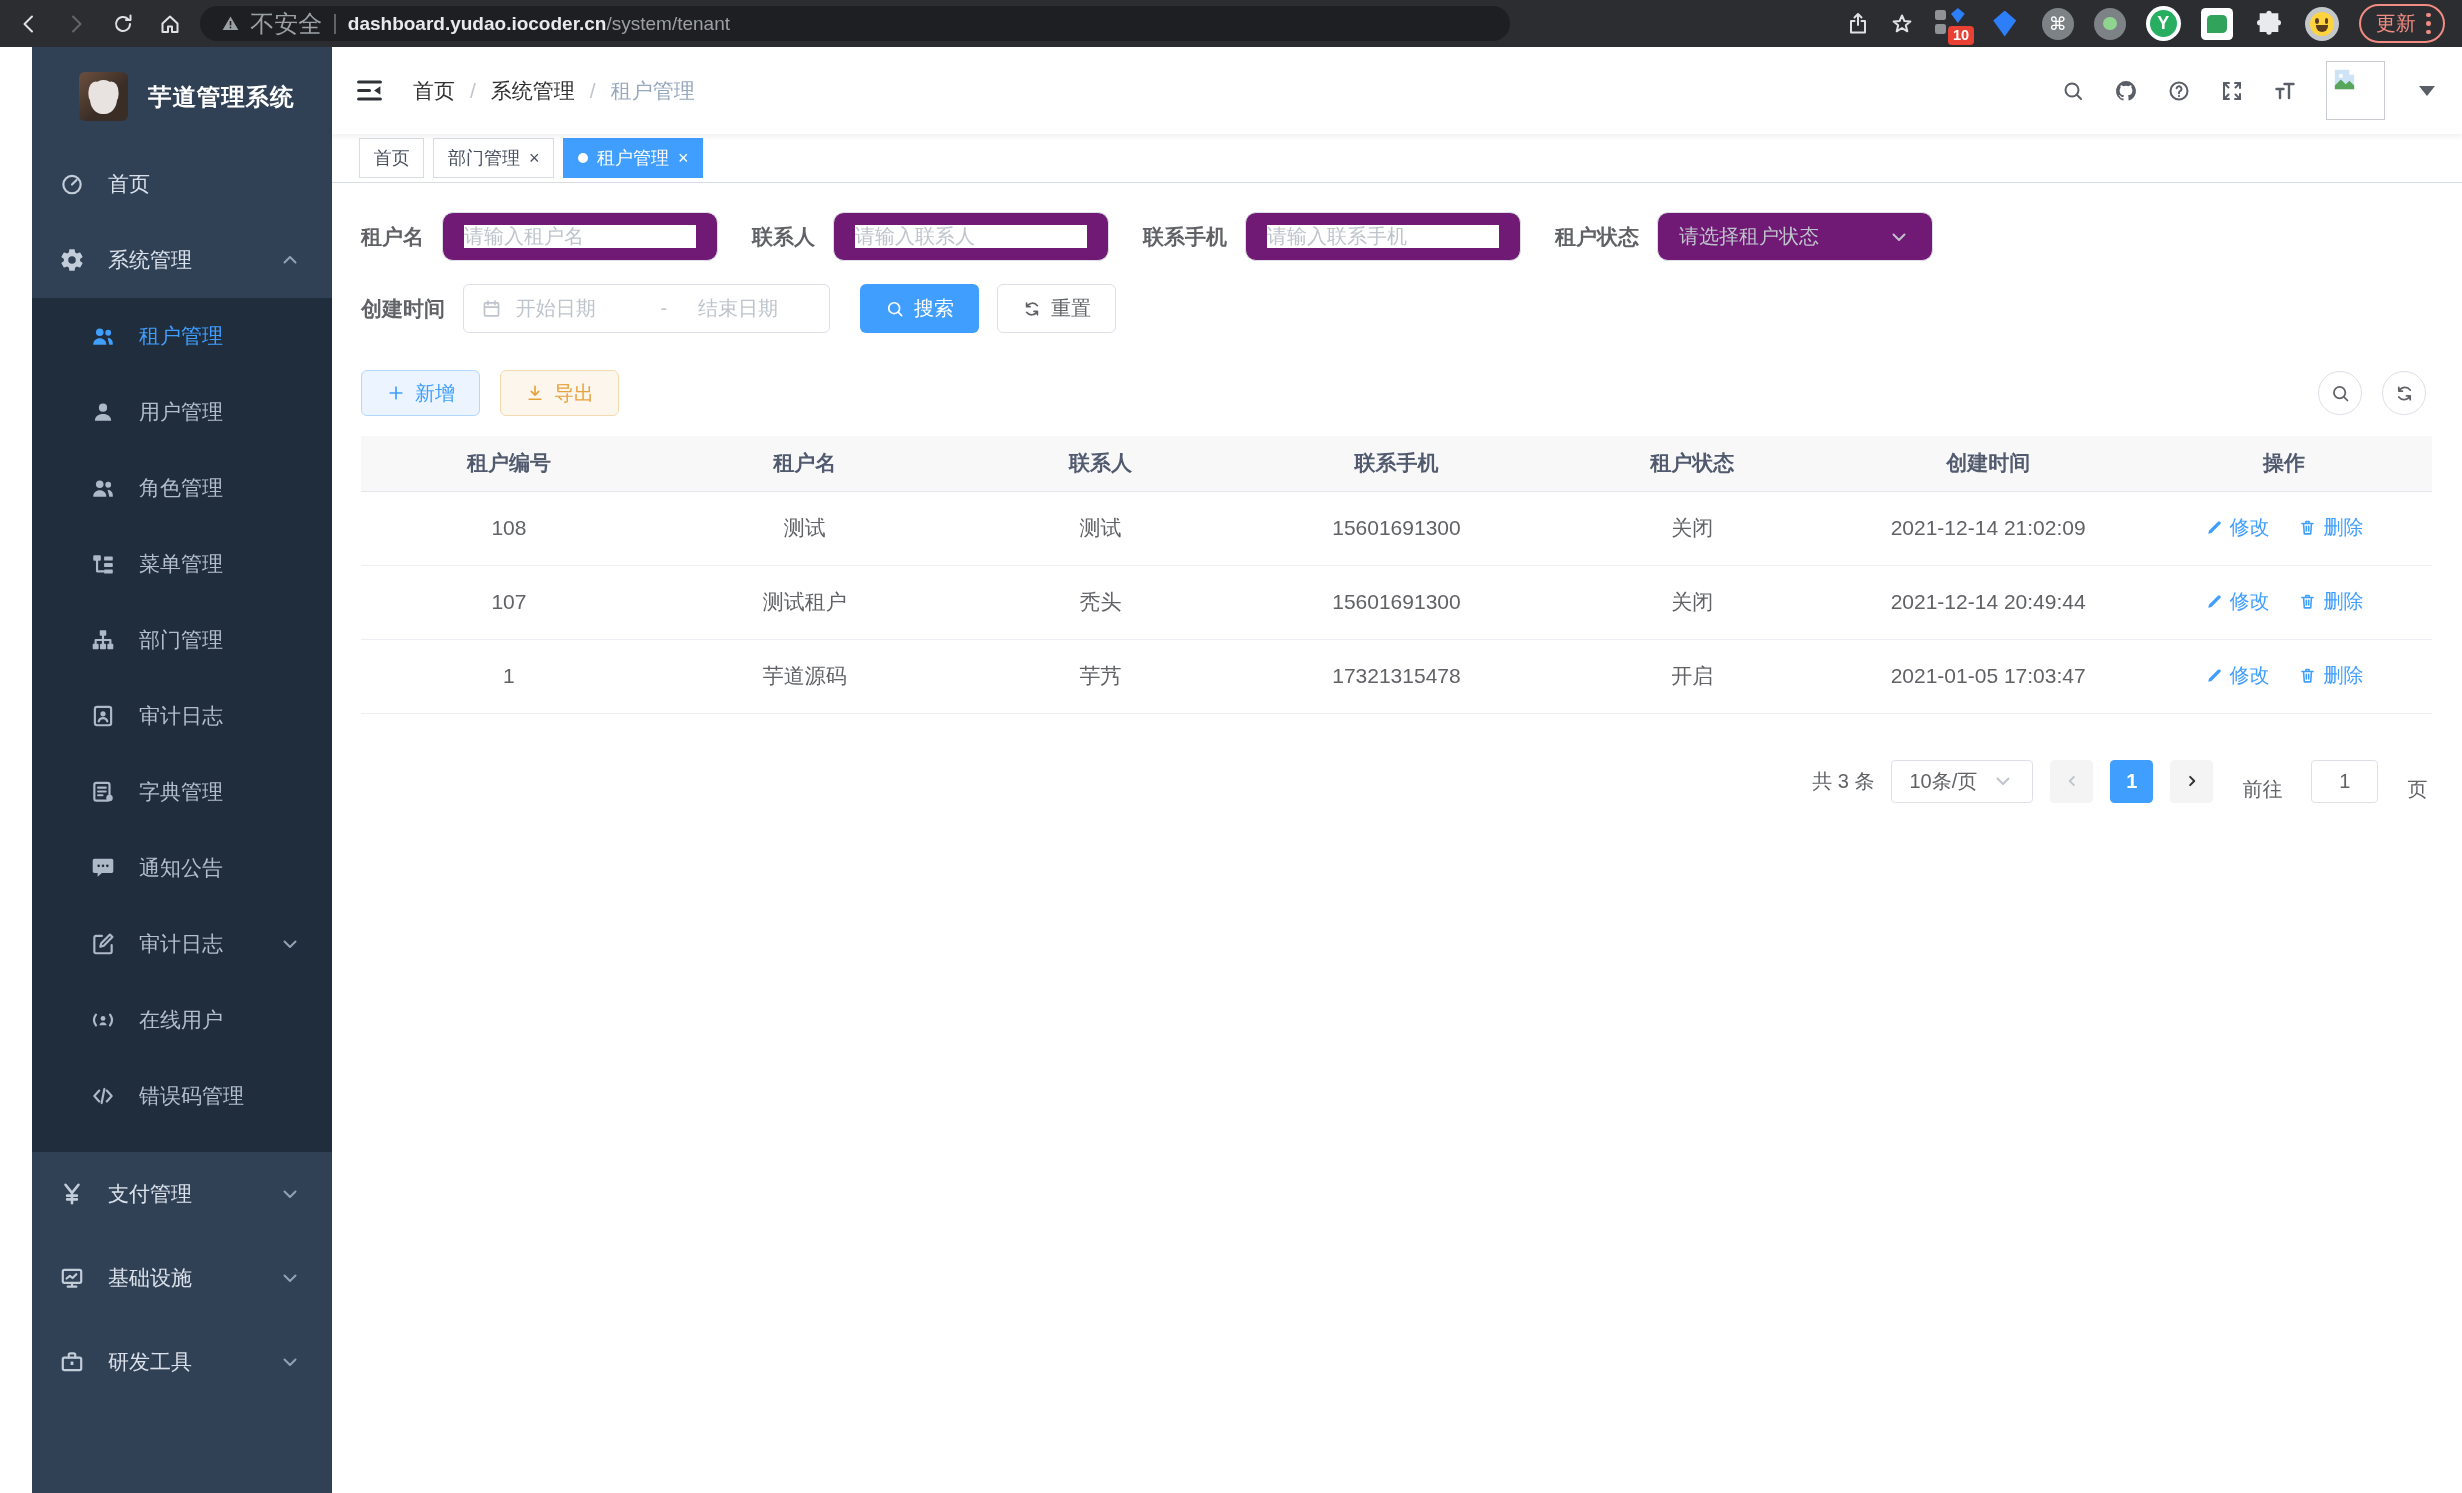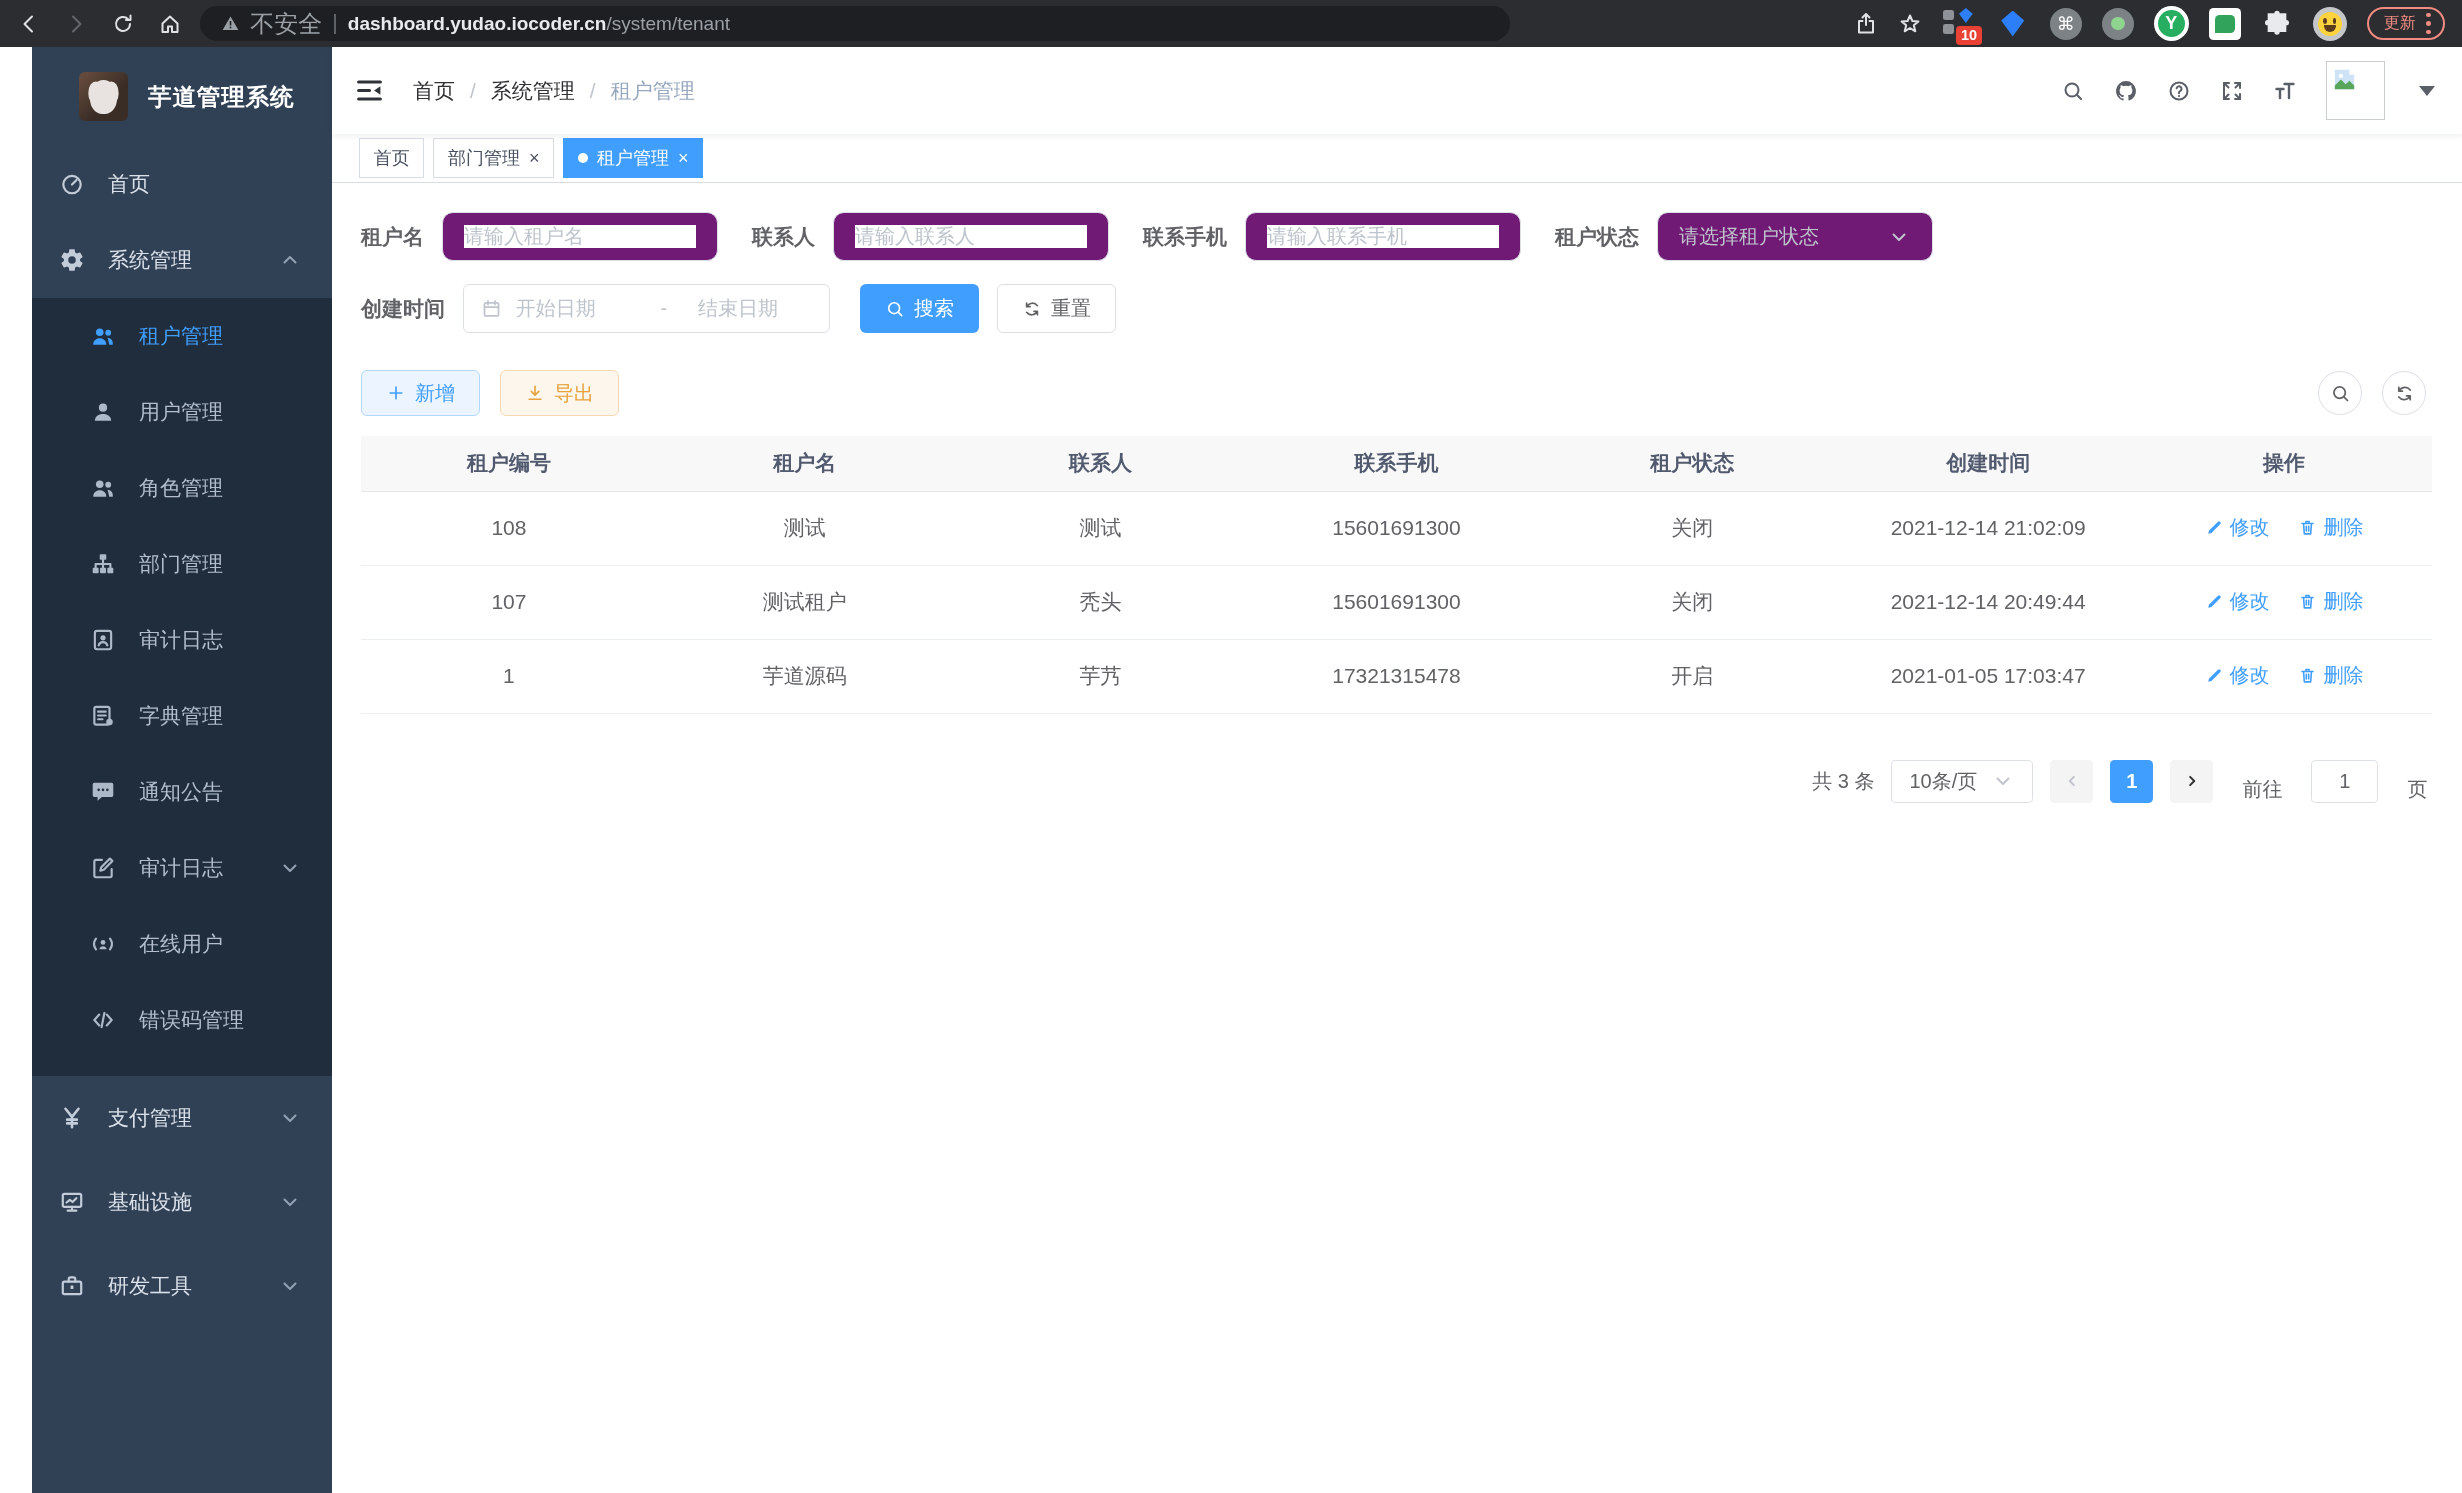--- a/index.html
+++ b/index.html
@@ -29,21 +29,21 @@
   .circle-ic { width:32px; height:32px; border-radius:50%; background:#7d8286; color:#fff; display:flex; align-items:center; justify-content:center; font-size:18px; }
   .ycircle { width:35px; height:35px; border-radius:50%; background:#fff; display:flex; align-items:center; justify-content:center; }
   .ycircle .inner { width:27px; height:27px; border-radius:50%; background:#27ae60; color:#fff; font-size:18px; font-weight:700; display:flex; align-items:center; justify-content:center; }
   .chat-sq { width:32px; height:32px; border-radius:4.6px; background:#fff; display:flex; align-items:center; justify-content:center; }
   .chat-bubble { width:20px; height:18px; border-radius:4.6px 4.6px 4.6px 0; background:#31a35a; }
   .emoji { width:34px; height:34px; border-radius:50%; background:#c4c7ca; display:flex; align-items:center; justify-content:center; }
   .face { position:relative; width:24px; height:24px; border-radius:50%; background:#ffd33e; }
   .face .eye { position:absolute; top:6.9px; width:3.8px; height:5.3px; border-radius:50%; background:#5b3d1e; }
   .face .mouth { position:absolute; left:6px; top:13px; width:12px; height:7.6px; border-radius:0 0 12px 12px; background:#5b3d1e; }
   .update-pill { display:flex; align-items:center; gap:10.7px; border:2.3px solid #f28b82; border-radius:761px; padding:3.8px 12px 3.8px 15px; color:#f28b82; }
-  .update-txt { font-size:16px; }
+  .update-txt { font-size:20px; }
   .vdots { display:flex; flex-direction:column; gap:3.8px; }
   .vdots i { width:4.6px; height:4.6px; border-radius:50%; background:#f28b82; }
 
   
   .app { display:flex; height:1447px;padding-left:32px; }
   .sidebar { width:300px; background:#304156; color:#bfcbd9; flex:none; display:flex; flex-direction:column; }
   .logo-row { height:99px; display:flex; align-items:center; padding-left:47px; gap:20px; }
   .logo-img { width:49px; height:49px; border-radius:6px; background:linear-gradient(135deg,#6b4f3f 0%,#3a2d26 60%); position:relative; overflow:hidden; }
   .logo-img::after { content:""; position:absolute; left:10.7px; top:7.6px; width:27px; height:34px; background:#e8e3e0; border-radius:50% 50% 45% 45%; box-shadow:-7.6px -4.6px 0 -6px #e8e3e0, 7.6px -4.6px 0 -6px #e8e3e0; }
   .logo-title { color:#fff; font-size:23.6px; font-weight:700; letter-spacing:0.8px; }
@@ -401,20 +401,26 @@
             <svg class="ic s-ic" viewBox="0 0 34 34" width="26" height="26">
                 <use href="#i-user"></use>
               </svg>
             <span>用户管理</span>
           </div>
           <div class="s-item">
             <svg class="ic s-ic" viewBox="0 0 34 34" width="26" height="26">
                 <use href="#i-users"></use>
               </svg>
             <span>角色管理</span>
+          </div>
+          <div class="s-item">
+            <svg class="ic s-ic" viewBox="0 0 34 34" width="26" height="26">
+                <use href="#i-tree"></use>
+              </svg>
+            <span>菜单管理</span>
           </div>
           <div class="s-item">
             <svg class="ic s-ic" viewBox="0 0 34 34" width="26" height="26">
                 <use href="#i-sitemap"></use>
               </svg>
             <span>部门管理</span>
           </div>
           <div class="s-item">
             <svg class="ic s-ic" viewBox="0 0 34 34" width="26" height="26">
                 <use href="#i-badge"></use>

